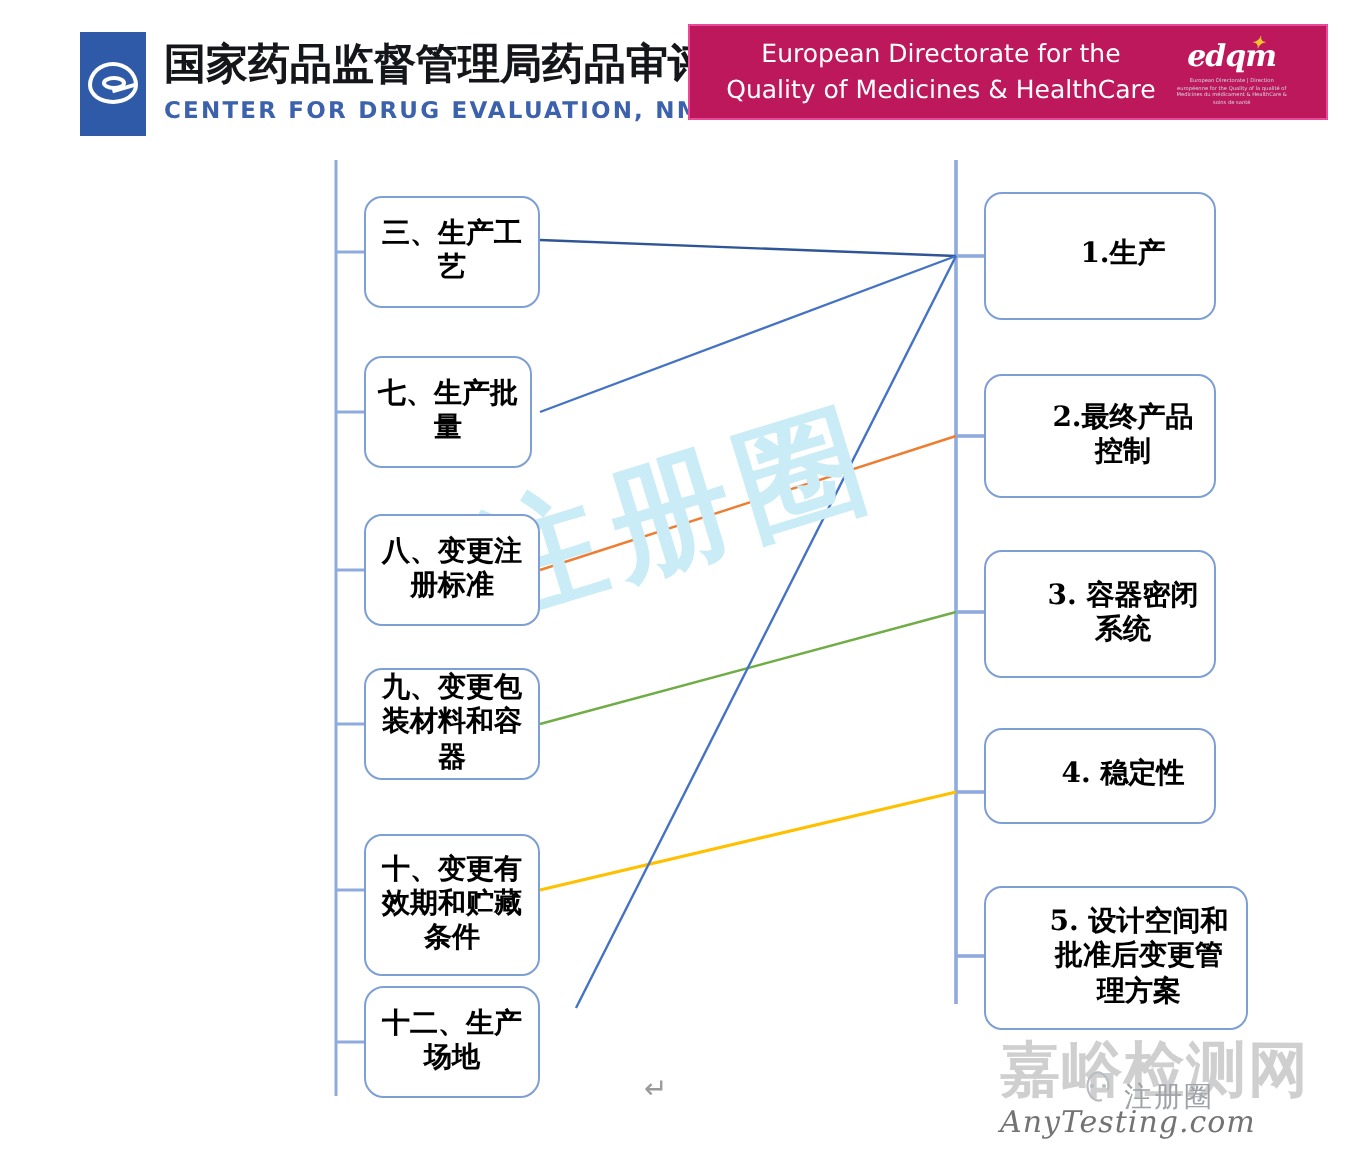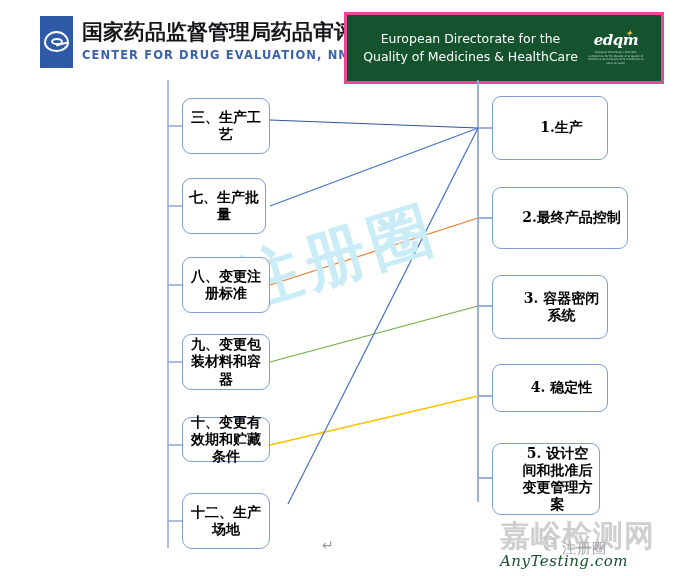--- a/index.html
+++ b/index.html
@@ -73,23 +73,23 @@
     font-size: 11.5px;
     color: #3d62ac;
     letter-spacing: 1.1px;
     margin-top: 7px;
     white-space: nowrap;
   }
 
   #edqm-banner {
     position: absolute;
     left: 344px; top: 12px;
-    width: 320px; height: 72px;
-    background: #14532d;
-    border: 3px solid #ec4899;
+    width: 320px; height: 48px;
+    background: #be185d;
+    border: 1px solid #ec4899;
     box-sizing: border-box;
     display: flex;
     align-items: center;
     justify-content: center;
   }
   #edqm-title {
     font-family: "DejaVu Sans", "Liberation Sans", sans-serif;
     font-size: 12.5px;
     color: #ffffff;
     text-align: center;
@@ -185,21 +185,21 @@
     font-weight: bold;
     color: #cfcfcf;
     letter-spacing: 1px;
     line-height: 1;
     white-space: nowrap;
   }
   #wm-br .wm-en {
     font-family: "DejaVu Serif", "Liberation Serif", serif;
     font-style: italic;
     font-size: 15px;
-    color: #14532d;
+    color: #737373;
     letter-spacing: 0.5px;
     line-height: 1;
     margin-top: 3px;
     white-space: nowrap;
   }
   #wm-br-small {
     position: absolute;
     left: 562px; top: 540px;
     font-family: "DejaVu Sans", "Liberation Sans", sans-serif;
     font-size: 14px;
@@ -299,40 +299,40 @@
   </div>
   <div class="node left" style="left:182px; top:178px; width:84px; height:56px;">
     <span>七、生产批量</span>
   </div>
   <div class="node left" style="left:182px; top:257px; width:88px; height:56px;">
     <span>八、变更注册标准</span>
   </div>
   <div class="node left" style="left:182px; top:334px; width:88px; height:56px;">
     <span>九、变更包装材料和容器</span>
   </div>
-  <div class="node left" style="left:182px; top:417px; width:88px; height:45px;">
+  <div class="node left" style="left:182px; top:417px; width:88px; height:71px;">
     <span>十、变更有效期和贮藏条件</span>
   </div>
   <div class="node left" style="left:182px; top:493px; width:88px; height:56px;border-radius:10px;">
     <span>十二、生产场地</span>
   </div>
 
   <div class="node right" style="left:492px; top:96px; width:116px; height:64px;">
     <span>1.生产</span>
   </div>
-  <div class="node right" style="left:492px; top:187px; width:136px; height:62px;">
+  <div class="node right" style="left:492px; top:187px; width:116px; height:62px;">
     <span>2.最终产品控制</span>
   </div>
   <div class="node right" style="left:492px; top:275px; width:116px; height:64px;">
     <span>3. 容器密闭系统</span>
   </div>
   <div class="node right" style="left:492px; top:364px; width:116px; height:48px;">
     <span>4. 稳定性</span>
   </div>
-  <div class="node right" style="left:492px; top:443px; width:108px; height:72px;">
+  <div class="node right" style="left:492px; top:443px; width:132px; height:72px;">
     <span>5. 设计空间和批准后变更管理方案</span>
   </div>
 
 </div>
 
 <div id="pilcrow">↵</div>
 
 <div id="wm-br">
   <div class="wm-cn">嘉峪检测网</div>
   <div class="wm-en">AnyTesting.com</div>

